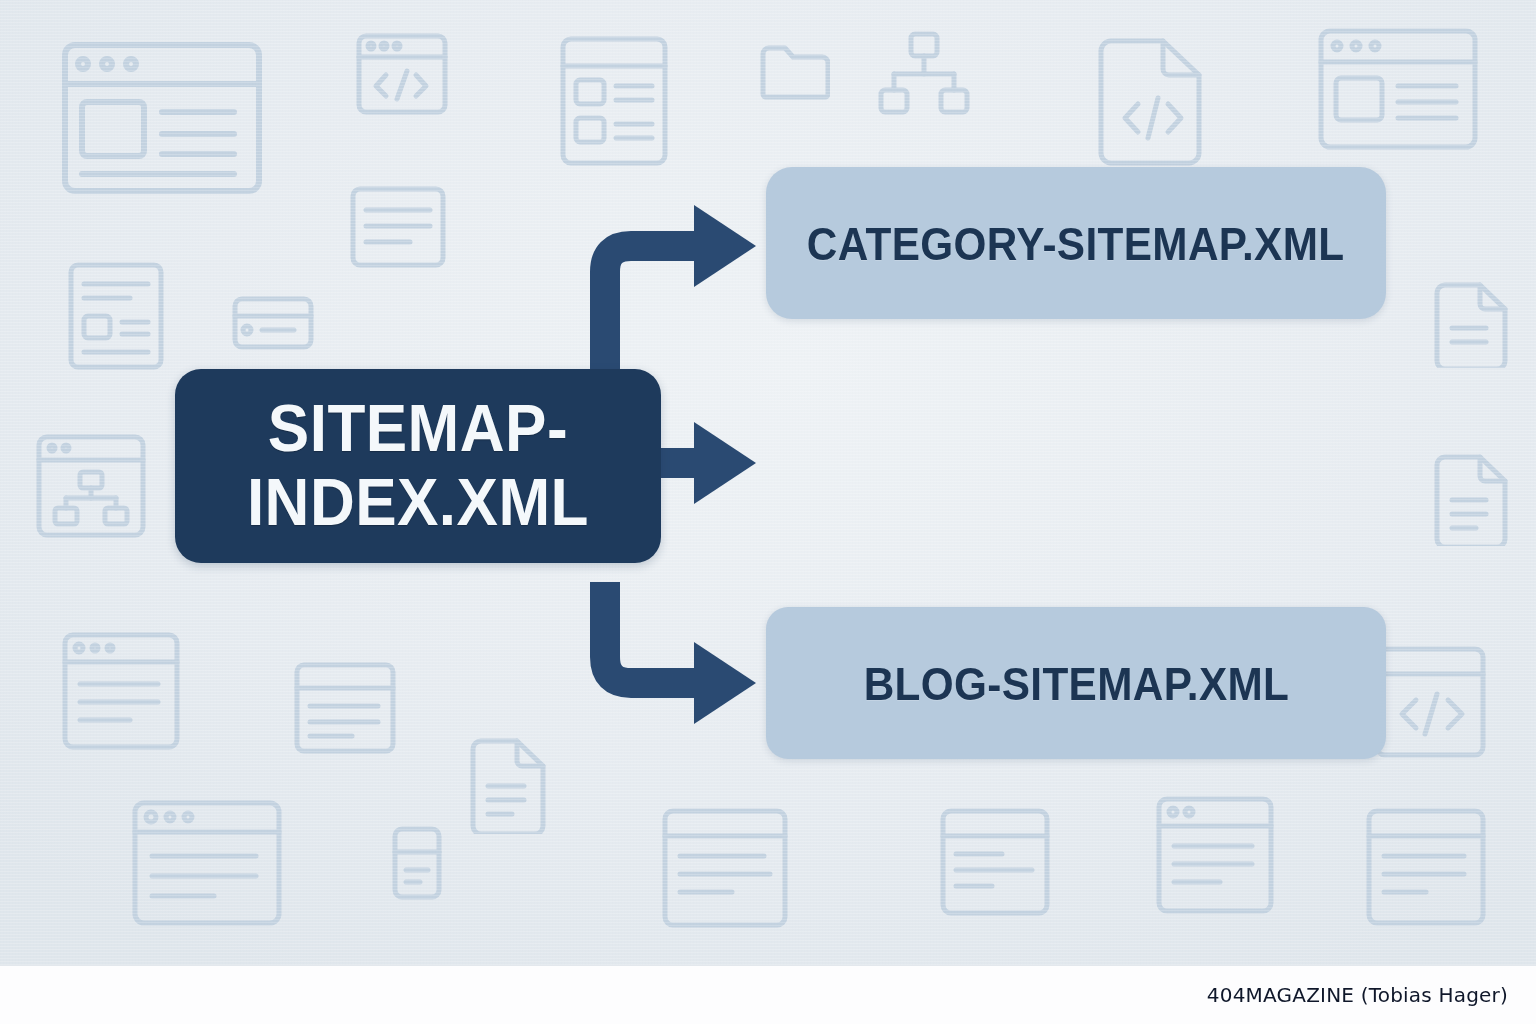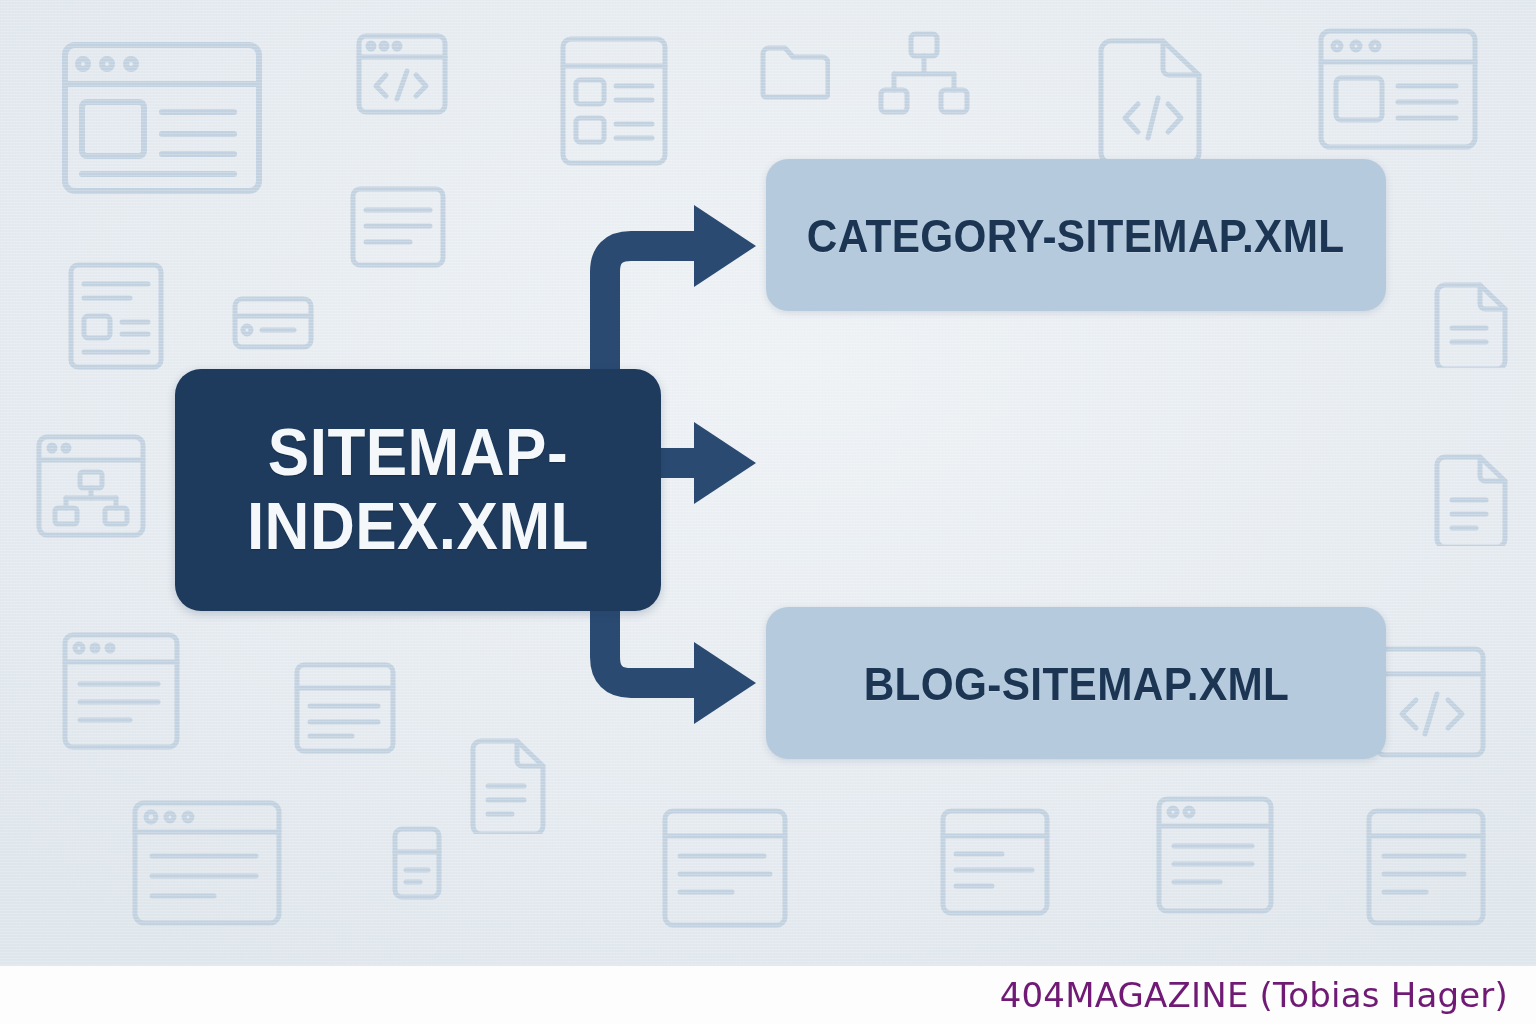--- a/index.html
+++ b/index.html
@@ -56,43 +56,43 @@
     height: 59px;
     background: #fdfdfe;
     border-top: 1px solid #e3e8ed;
     box-sizing: border-box;
   }
   #footer-credit {
     position: absolute;
     right: 28px;
     top: 50%;
     transform: translateY(-50%);
-    font-size: 34px;
+    font-size: 20px;
     letter-spacing: .2px;
-    color: #701a75;
+    color: #0f172a;
     white-space: nowrap;
     font-family: "DejaVu Sans", sans-serif;
   }
 
   
   .node {
     position: absolute;
     display: flex;
     align-items: center;
     justify-content: center;
     box-sizing: border-box;
     border-radius: 22px;
     text-align: center;
   }
 
   #node-index {
     left: 175px;
     top: 369px;
     width: 486px;
-    height: 242px;
+    height: 194px;
     background: #1e3a5c;
     border-radius: 26px;
     box-shadow: 0 3px 10px rgba(30,58,92,0.22);
     z-index: 6;
   }
   #node-index .node-label {
     color: #f4f8fb;
     font-size: 66px;
     font-weight: 700;
     line-height: 1.12;
@@ -114,21 +114,21 @@
   .node-child .node-label {
     color: #1d3category;
     color: #1c3553;
     font-size: 47px;
     font-weight: 700;
     letter-spacing: 0.4px;
     transform: scaleX(0.9);
     white-space: nowrap;
     text-shadow: 0 1px 0 rgba(255,255,255,0.18);
   }
-  #node-category { top: 159px; }
+  #node-category { top: 167px; border-radius: 26px; }
   #node-product  { top: 383px; }
   #node-blog     { top: 607px; }
 
   
   #connectors {
     position: absolute;
     left: 0; top: 0;
     width: 1536px;
     height: 965px;
     z-index: 4;

